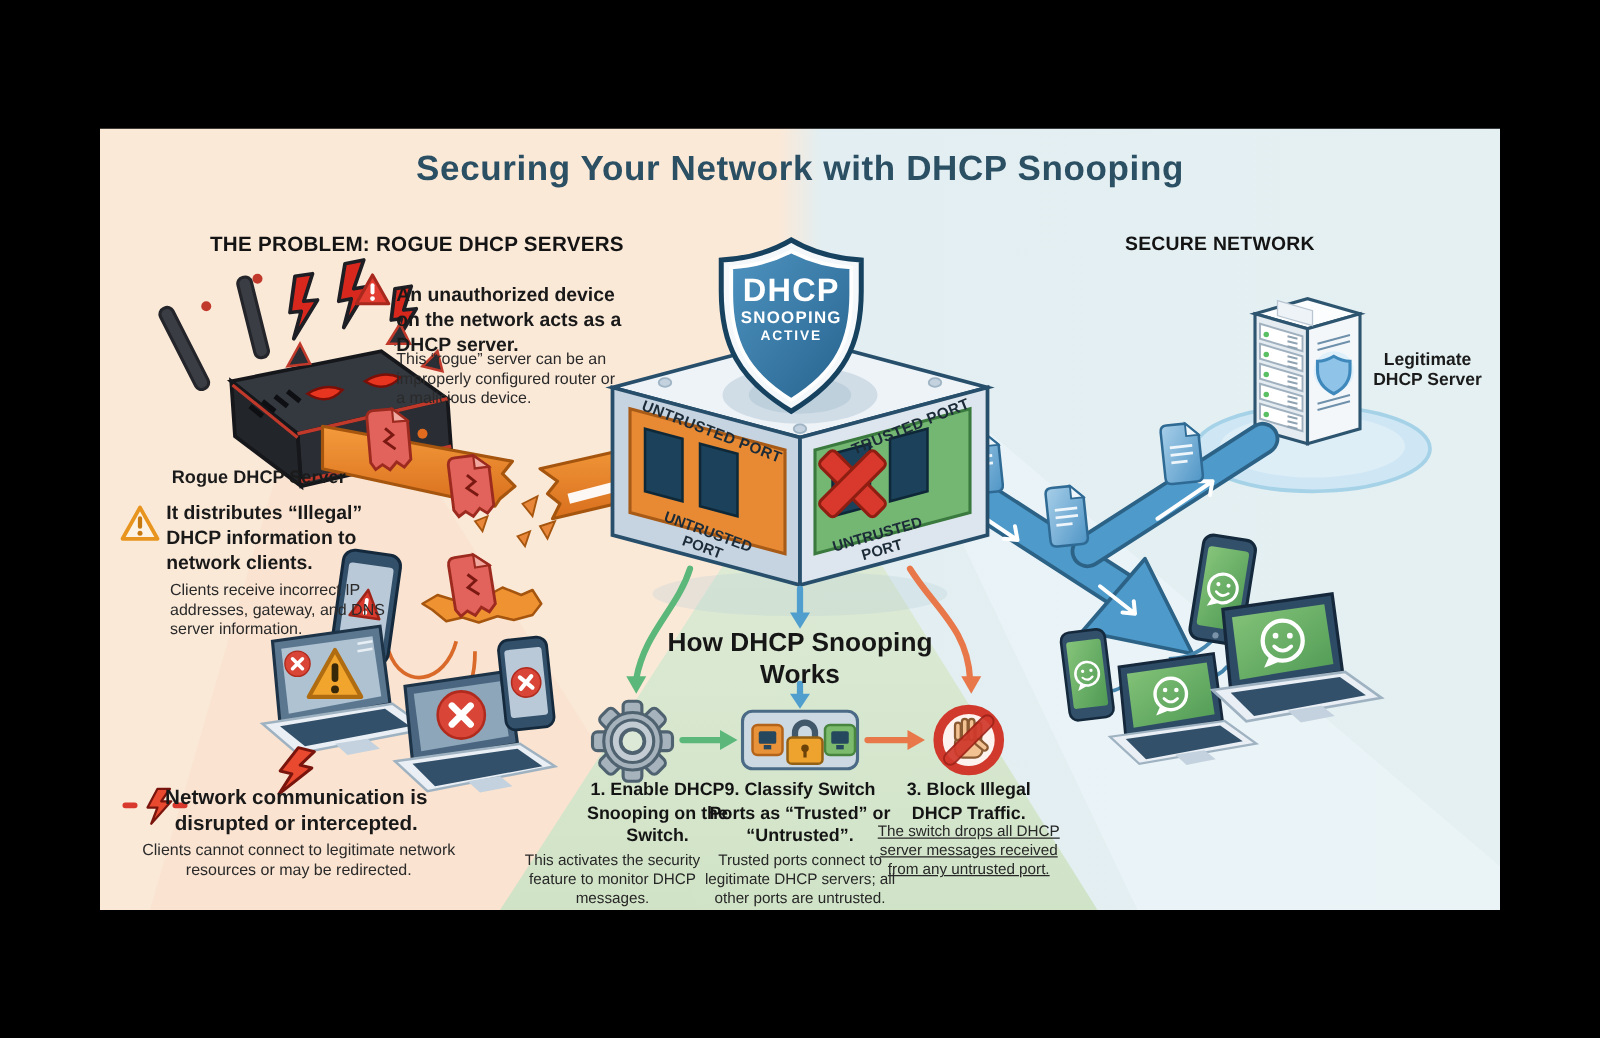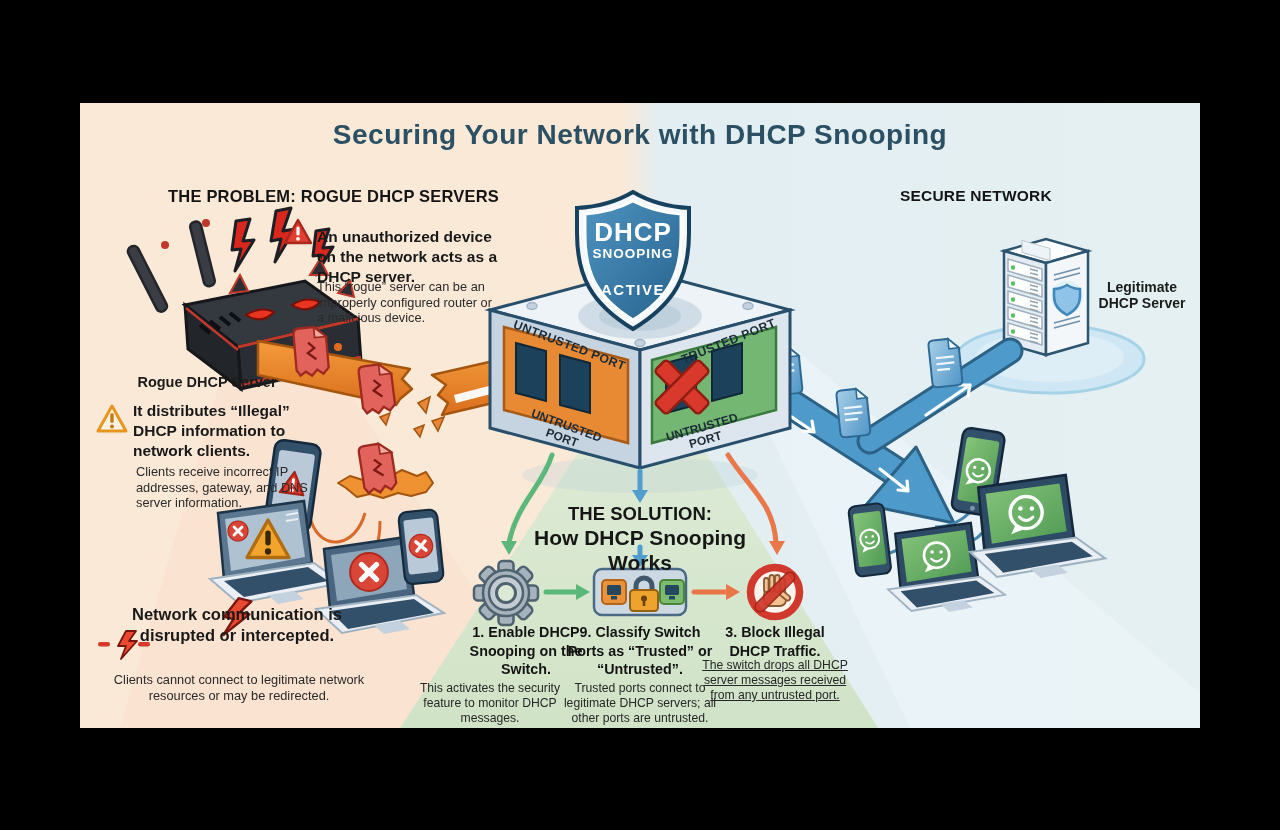--- a/index.html
+++ b/index.html
@@ -22,21 +22,21 @@
   .step-t{font-size:14.3px;font-weight:800;color:#141414;line-height:1.3;}
   .step-d{font-size:12.2px;font-weight:500;color:#272727;line-height:1.24;}
   .portlbl{font-size:12.3px;font-weight:800;color:#1c2b38;letter-spacing:.4px;
            white-space:nowrap;transform-origin:left center;}
   .portlbl2{font-size:12px;font-weight:800;color:#1c2b38;line-height:1.12;
             text-align:center;transform-origin:center;}
   .shieldtxt{display:flex;flex-direction:column;align-items:center;color:#fff;
              text-align:center;}
   .shieldtxt .l1{font-size:26px;font-weight:800;letter-spacing:1px;line-height:1.05;}
   .shieldtxt .l2{font-size:13.5px;font-weight:800;letter-spacing:1px;line-height:1.25;}
-  .shieldtxt .l3{font-size:15px;font-weight:800;letter-spacing:1.5px;line-height:1.25;margin-top:18px;}
+  .shieldtxt .l3{font-size:11px;font-weight:800;letter-spacing:1.5px;line-height:1.25;}
 </style>
 </head>
 <body>
 
 <div id="canvas">
 
 <svg id="art" viewBox="0 0 1120 625">
   <defs>
     <linearGradient id="shieldG" x1="0" y1="0" x2="1" y2="1">
       <stop offset="0" stop-color="#4e93c0"></stop>
@@ -397,36 +397,35 @@
 <div class="txt h-section" style="left:88px;top:84px;">THE PROBLEM: ROGUE DHCP SERVERS</div>
 
 <div class="txt p-bold" style="left:237px;top:124px;width:195px;">An unauthorized device on the network acts as a DHCP server.</div>
 <div class="txt p-small" style="left:237px;top:176px;width:182px;">This “rogue” server can be an improperly configured router or a malicious device.</div>
 
 <div class="txt cap-label center" style="left:52px;top:271px;width:150px;">Rogue DHCP Server</div>
 
 <div class="txt p-bold" style="left:53px;top:298px;width:190px;">It distributes “Illegal” DHCP information to network clients.</div>
 <div class="txt p-small" style="left:56px;top:361px;width:180px;">Clients receive incorrect IP addresses, gateway, and DNS server information.</div>
 
-<div class="txt p-bold center" style="left:28px;top:501px;width:258px;font-size:16.5px;">Network communication is disrupted or intercepted.</div>
+<div class="txt p-bold center" style="left:28px;top:525px;width:258px;font-size:16.5px;">Network communication is disrupted or intercepted.</div>
 <div class="txt p-small center" style="left:30px;top:569px;width:258px;">Clients cannot connect to legitimate network resources or may be redirected.</div>
 
 <div class="txt shieldtxt" style="left:493px;top:116px;width:120px;">
   <span class="l1">DHCP</span>
   <span class="l2">SNOOPING</span>
   <span class="l3">ACTIVE</span>
 </div>
 
 <div class="txt portlbl" style="left:434px;top:214px;transform:rotate(21deg);">UNTRUSTED PORT</div>
 <div class="txt portlbl" style="left:602px;top:250px;transform:rotate(-22deg);">TRUSTED PORT</div>
 <div class="txt portlbl2" style="left:440px;top:316px;width:88px;transform:rotate(20deg);">UNTRUSTED PORT</div>
 <div class="txt portlbl2" style="left:580px;top:318px;width:88px;transform:rotate(-16deg);">UNTRUSTED PORT</div>
 
 <div class="txt center" style="left:420px;top:399px;width:280px;">
-  <div class="sol-1">THE SOLUTION:</div>
   <div class="sol-2">How DHCP Snooping Works</div>
 </div>
 
 <div class="txt step-t center" style="left:376px;top:520px;width:140px;">1. Enable DHCP Snooping on the Switch.</div>
 <div class="txt step-d center" style="left:332px;top:578px;width:156px;">This activates the security feature to monitor DHCP messages.</div>
 
 <div class="txt step-t center" style="left:482px;top:520px;width:156px;">9. Classify Switch Ports as “Trusted” or “Untrusted”.</div>
 <div class="txt step-d center" style="left:475px;top:578px;width:170px;">Trusted ports connect to legitimate DHCP servers; all other ports are untrusted.</div>
 
 <div class="txt step-t center" style="left:628px;top:520px;width:134px;">3. Block Illegal DHCP Traffic.</div>

